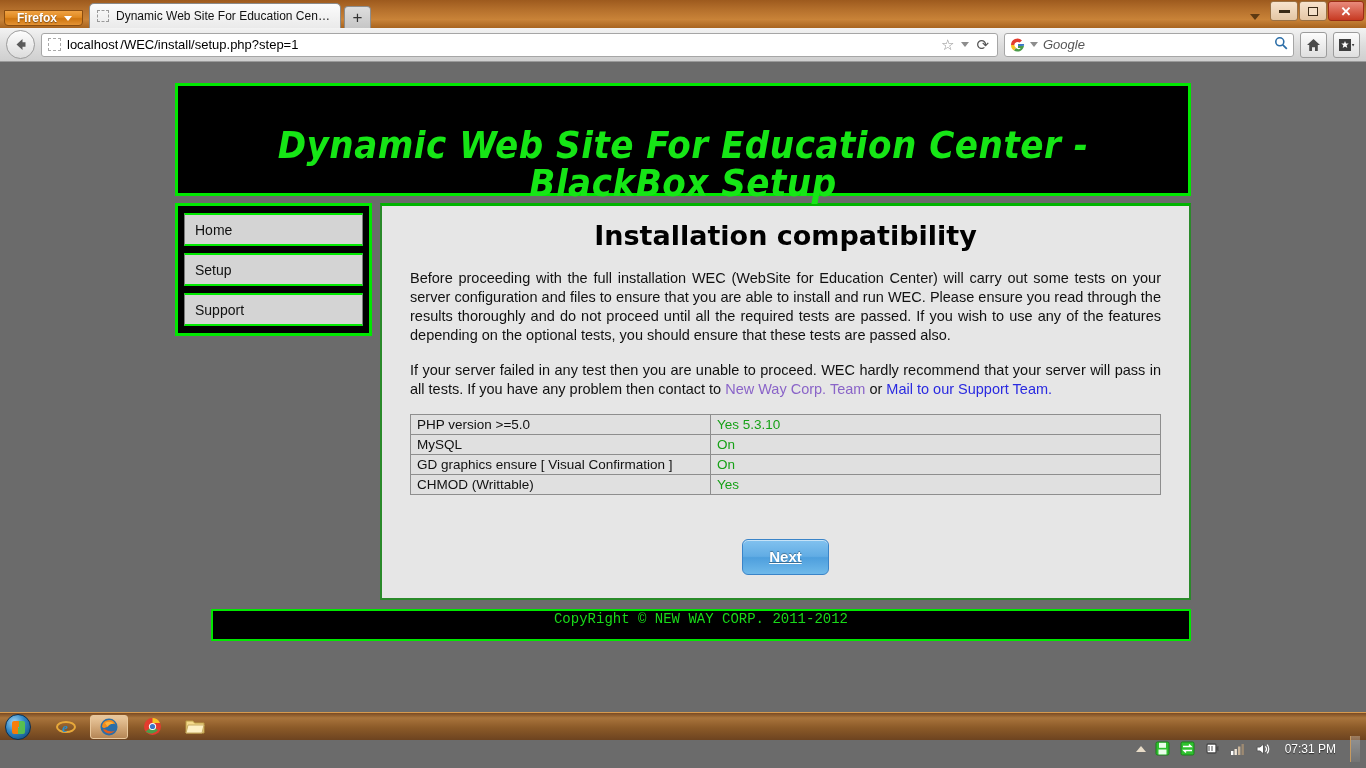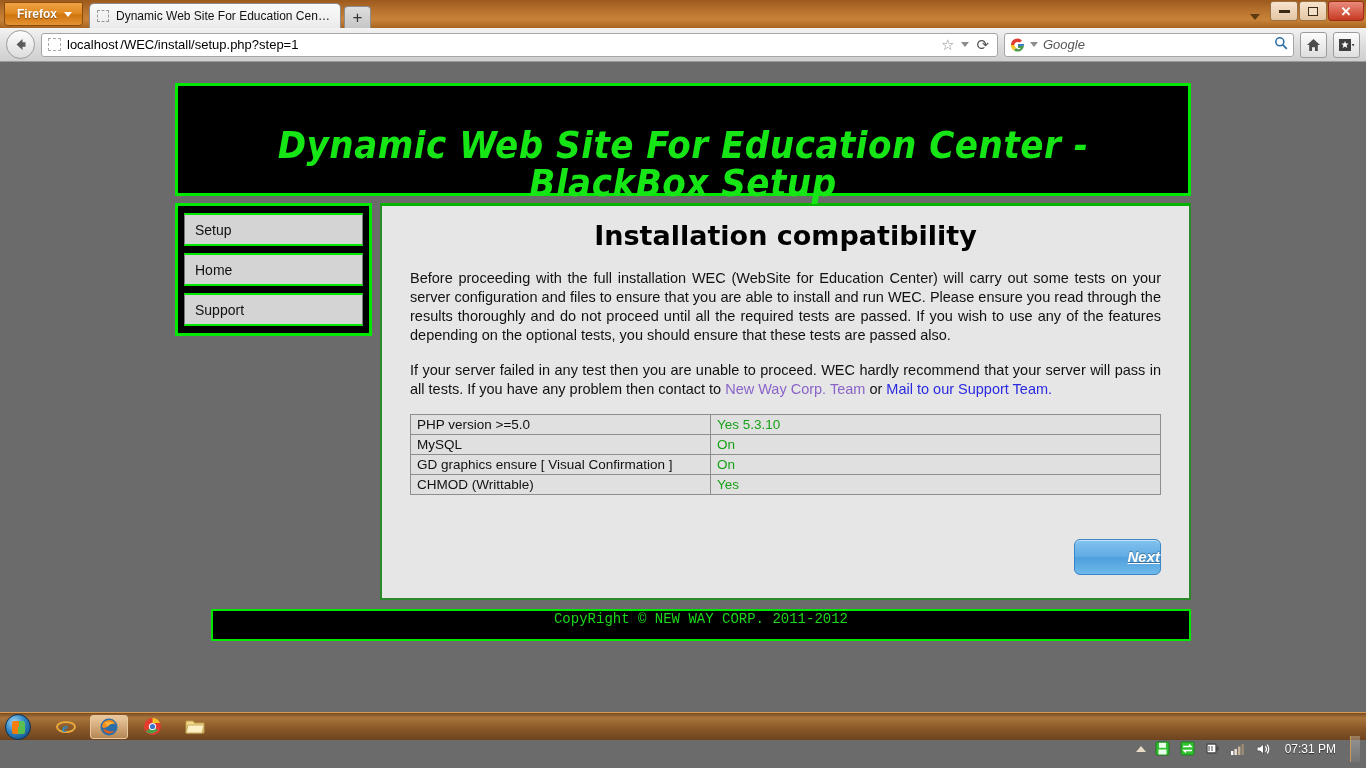--- a/index.html
+++ b/index.html
@@ -11,21 +11,21 @@
 
   
   .browser { width:1366px; height:740px; position:relative; }
 
   .tabstrip {
     height:28px; width:100%;
     background:linear-gradient(180deg,#9d5a1e 0%,#b5702c 35%,#c98338 70%,#a8641f 100%);
     position:relative; display:flex; align-items:flex-end;
   }
   .ff-button {
-    height:24px; margin:0 0 2px 4px; padding:0 10px 0 12px;
+    height:16px; margin:0 0 2px 4px; padding:0 10px 0 12px;
     display:flex; align-items:center; gap:7px;
     background:linear-gradient(180deg,#f0a243 0%,#e08a22 45%,#cf7510 55%,#e59333 100%);
     border:1px solid #8a4d10; border-radius:0 0 4px 4px;
     color:#fff; font-size:12px; font-weight:bold;
     text-shadow:0 1px 1px rgba(0,0,0,.45);
   }
   .ff-caret { width:0;height:0;border-left:4px solid transparent;border-right:4px solid transparent;border-top:5px solid #fff; }
 
   .tab {
     height:25px; margin-left:6px; padding:0 8px 0 7px;
@@ -138,21 +138,21 @@
   .link-visited { color:#8a64c8; }
   .link-mail { color:#2a2ae0; }
 
   .check-table { width:100%; border-collapse:collapse; margin-top:6px;border-radius:27px; }
   .check-table td {
     border:1px solid #8e8e8e; background:#e0e0e0; height:20px;
     padding:1px 6px; font-size:13.5px; color:#111;
   }
   .check-table td.val { color:#17a117; width:60%; }
 
-  .btn-wrap { text-align:right; margin-top:44px;font-style:italic; }
+  .btn-wrap { text-align:center; margin-top:44px; }
   .next-btn {
     display:inline-block; width:87px; height:36px; line-height:34px;
     border-radius:6px; border:1px solid #3a84c8;
     background:linear-gradient(180deg,#82c2ef 0%,#61ace4 48%,#4e9fdd 52%,#6fb9ea 100%);
     color:#fff; font-size:15px; font-weight:bold; text-shadow:0 -1px 1px rgba(0,0,0,.35);
     box-shadow:inset 0 1px 0 rgba(255,255,255,.55);
   }
 
   .footer {
     margin-top:9px; background:#000; border:2px solid #00e800; height:32px;
@@ -274,22 +274,22 @@
   <div class="viewport">
     <div class="page">
 
       <div class="banner">
         <div class="banner-title">Dynamic Web Site For Education Center - BlackBox Setup</div>
       </div>
 
       <div class="body-row">
 
         <div class="sidebar">
+          <div class="nav-item">Home</div>
           <div class="nav-item">Setup</div>
-          <div class="nav-item">Home</div>
           <div class="nav-item">Support</div>
         </div>
 
         <div class="content">
           <div class="content-title">Installation compatibility</div>
 
           <p class="para">Before proceeding with the full installation WEC (WebSite for Education Center) will carry out some tests on your server configuration and files to ensure that you are able to install and run WEC. Please ensure you read through the results thoroughly and do not proceed until all the required tests are passed. If you wish to use any of the features depending on the optional tests, you should ensure that these tests are passed also.</p>
 
           <p class="para"><span>If your server failed in any test then you are unable to proceed. WEC hardly recommend that your server will pass in all tests. If you have any problem then contact to </span><a class="link-visited" href="#">New Way Corp. Team</a><span> or </span><a class="link-mail" href="#">Mail to our Support Team.</a></p>
 

